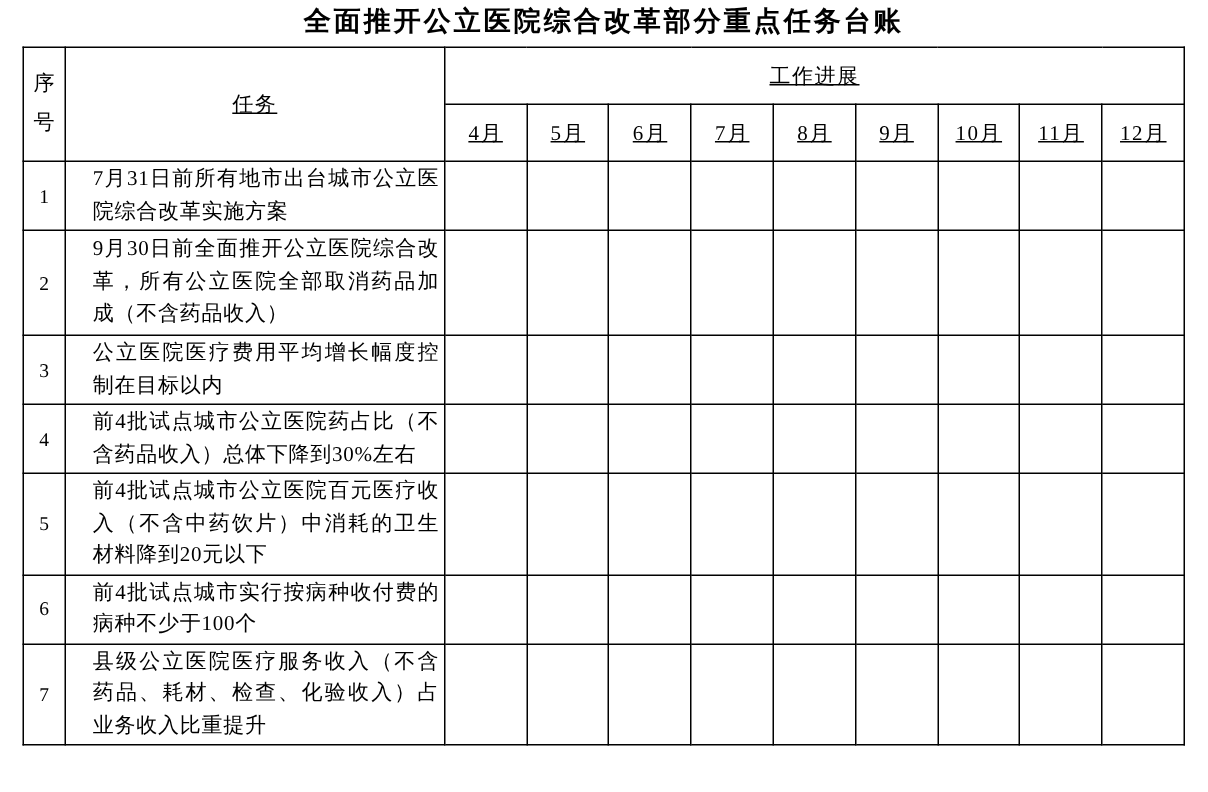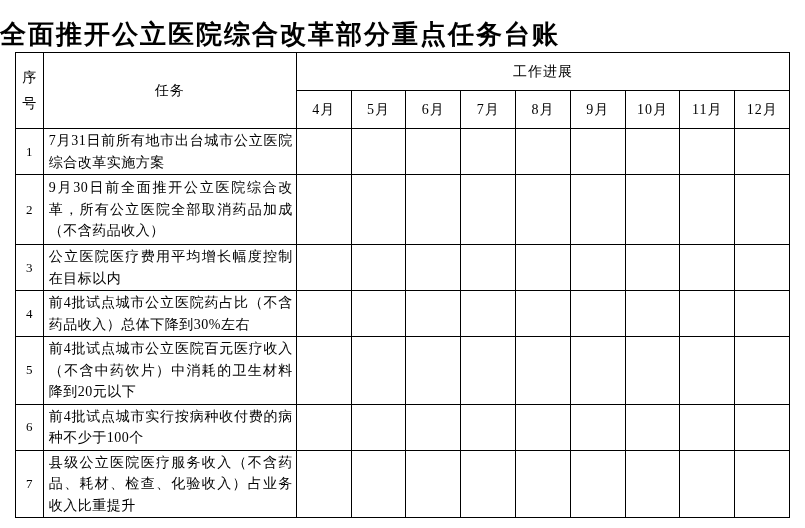--- a/index.html
+++ b/index.html
@@ -11,23 +11,24 @@
     overflow: hidden;
     color: #000000;
     font-family: "Liberation Serif", "DejaVu Serif", serif;
   }
   .page {
     width: 805px;
     height: 528px;
     position: relative;
   }
   .doc-title {
-    font-size: 26px;
+    text-align: center;
+    font-size: 18px;
     font-weight: bold;
-    padding-top: 22px;
+    padding-top: 1px;
     letter-spacing: 2px;
     line-height: 26px;
   }
   .doc-subtitle {
     text-align: center;
     font-size: 15px;
     margin-top: 3px;
     letter-spacing: 1px;
     line-height: 18px;
   }
@@ -55,29 +56,30 @@
     margin: 0 auto;
     word-break: break-all;
     font-size: 14px;
     line-height: 26px;
     text-align: center;
   }
   th.task-head, th.progress-head, th.month-head {
     font-size: 14px;
     text-align: center;
     letter-spacing: 1px;
+    text-decoration: underline;
   }
   tbody td.row-num {
     text-align: center;
     font-size: 13px;
   }
   tbody td.task-cell {
     font-size: 14px;
     line-height: 21.5px;
-    padding: 1px 3px 1px 5px;
+    padding: 1px 3px 1px 18px;
     text-align: justify;
     letter-spacing: 0.5px;
     margin-left: 32px;
   }
   tbody tr:nth-child(1) { height: 39px; }
   tbody tr:nth-child(2) { height: 70px; }
   tbody tr:nth-child(3) { height: 40px; }
   tbody tr:nth-child(4) { height: 45px; }
   tbody tr:nth-child(5) { height: 65px; }
   tbody tr:nth-child(6) { height: 45px; }

